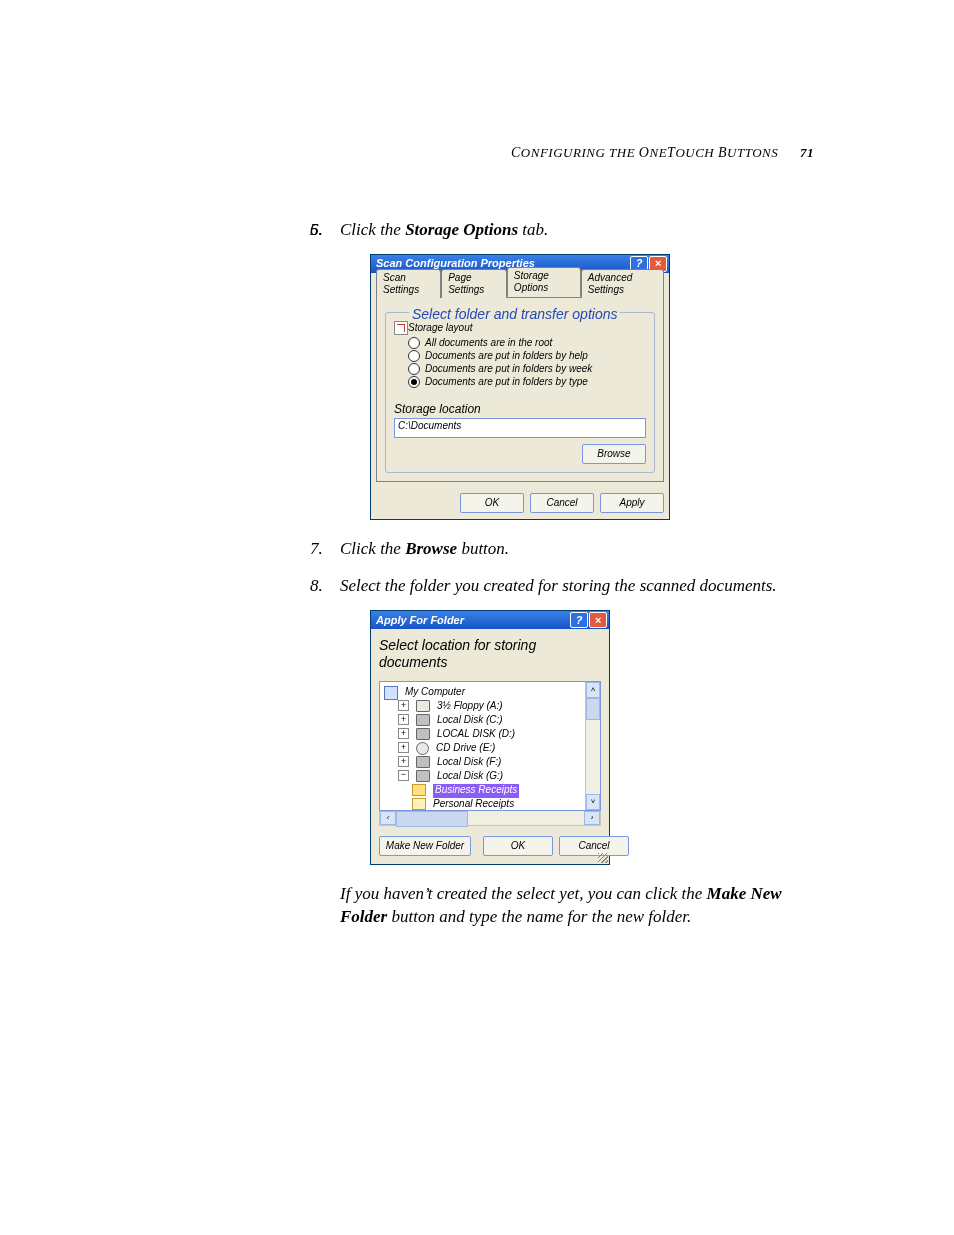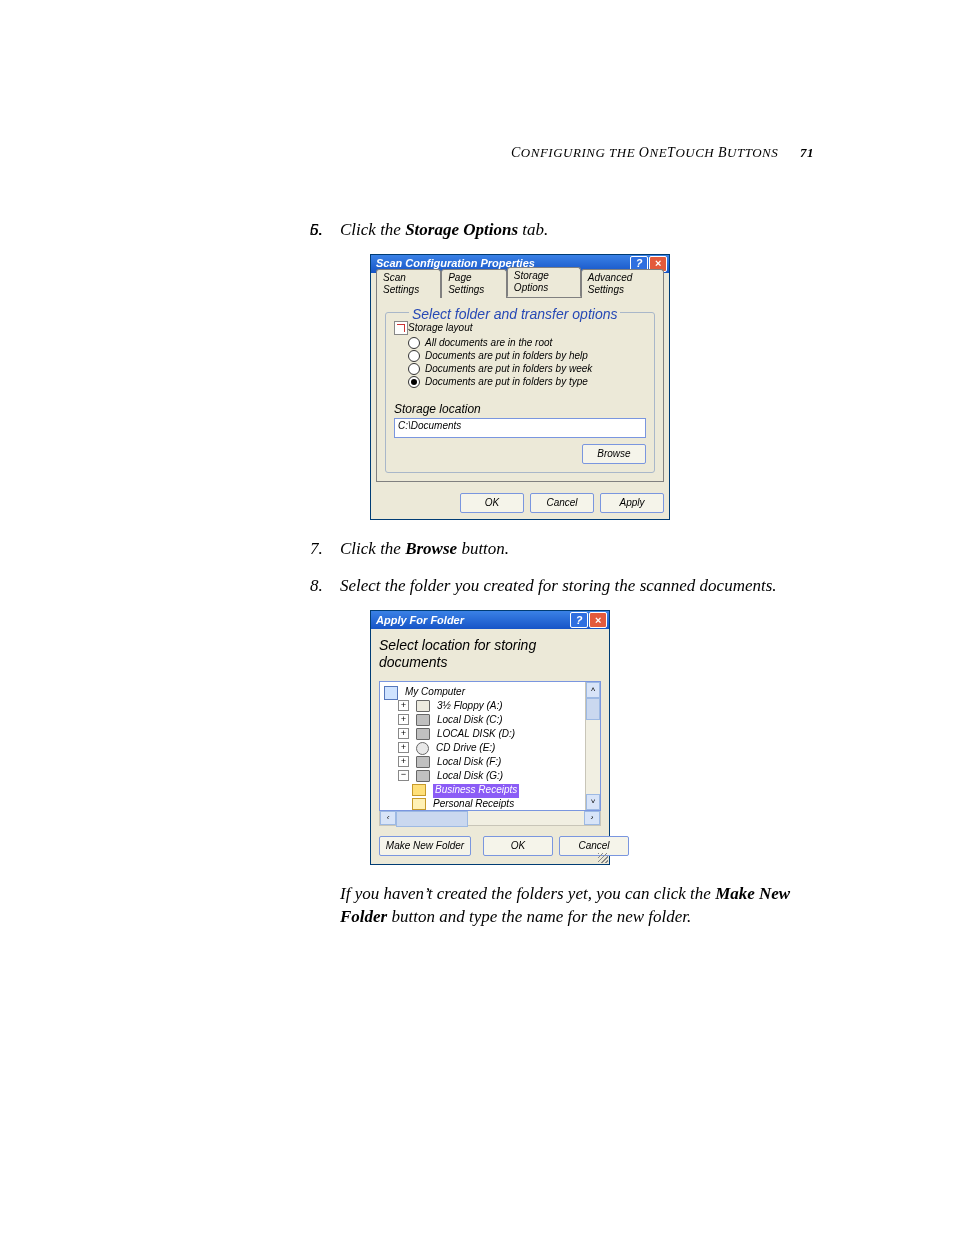--- a/index.html
+++ b/index.html
@@ -384,18 +384,18 @@
               <div class="winbtn" style="min-width:90px">Make New Folder</div>
               <div class="spacer"></div>
               <div class="winbtn">OK</div>
               <div class="winbtn">Cancel</div>
             </div>
           </div>
           <div class="resize"></div>
         </div>
 
         <div class="para">
-          <span>If you haven’t created the folders yet, you can click the </span><b>Make New Folder</b><span> button and type the name for the new folder.</span>
+          <span>If you haven’t created the select yet, you can click the </span><b>Make New Folder</b><span> button and type the name for the new folder.</span>
         </div>
       </li>
     </ol>
   </div>
 </div>
 
 </body></html>

